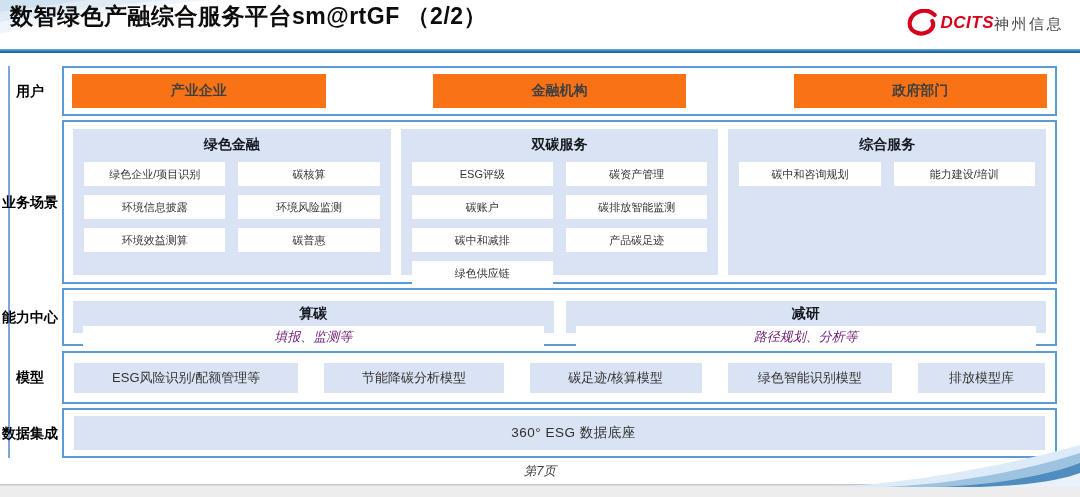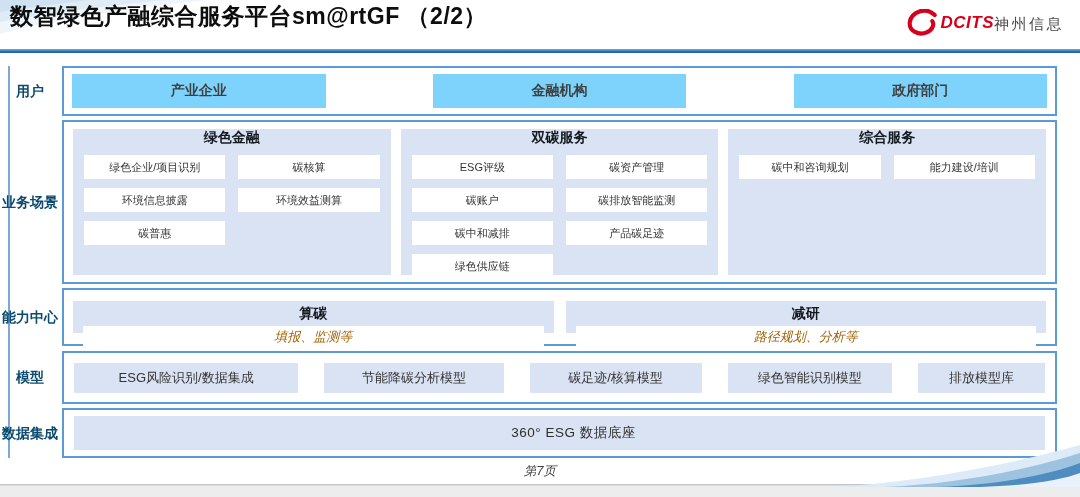--- a/index.html
+++ b/index.html
@@ -16,53 +16,53 @@
   .logo-brand { font-size: 17px; font-weight: bold; font-style: italic; color: #d6001c; letter-spacing: .5px; }
   .logo-sub { font-size: 15px; color: #4a4a4a; letter-spacing: 2.5px; margin-top: 2px; }
   .title-rule { position: absolute; top: 49px; left: 0; right: 0; height: 4px; z-index: 1;
     background: linear-gradient(180deg, #7ab1dd 0%, #2e75b6 55%, #1d5e97 100%); }
 
   
   .left-rule { position: absolute; left: 8px; top: 66px; width: 2px; height: 392px; background: #7da7d9; }
   .row { position: absolute; left: 0; right: 0; }
   .row-label { position: absolute; left: 2px; top: 0; bottom: 0; width: 56px;
     display: flex; align-items: center; justify-content: center; text-align: center;
-    font-size: 14px; font-weight: bold; color: #0c4a6e; line-height: 1.3; }
+    font-size: 14px; font-weight: bold; color: #000000; line-height: 1.3; }
   .row-box { position: absolute; left: 62px; right: 23px; top: 0; bottom: 0;
     background: #fff; border: 2px solid #5b9bd5; }
 
   #row-users { top: 66px; height: 50px; }
   #row-scenarios { top: 120px; height: 164px; }
   #row-capabilities { top: 288px; height: 58px; }
   #row-models { top: 351px; height: 53px; }
   #row-dataset { top: 408px; height: 50px; }
 
   
   .users-inner { display: flex; align-items: center; justify-content: space-between;
     height: 100%; padding: 0 8px; }
-  .user-btn { width: 26%; height: 34px; background: #7dd3fc;
+  .user-btn { width: 26%; height: 34px; background: #f97316;
     display: flex; align-items: center; justify-content: center;
     font-size: 14px; font-weight: bold; color: #3f3f3f; }
 
   
   .scenarios-inner { display: flex; gap: 10px; height: 100%; padding: 7px 9px; }
-  .scol { flex: 1; background: #dae3f3; }
+  .scol { flex: 1; background: #dae3f3; padding-top: 7px; }
   .scol-title { text-align: center; font-size: 14px; font-weight: bold; color: #14181f; }
   .sgrid { display: grid; grid-template-columns: 1fr 1fr; column-gap: 13px; row-gap: 9px;
     margin: 8px 11px 0; }
   .sitem { background: #fff; height: 24px; display: flex; align-items: center; justify-content: center;
     font-size: 11px; color: #333; white-space: nowrap; }
 
   
   .caps-inner { display: flex; gap: 12px; height: 100%; padding: 11px 9px; }
   .cap { flex: 1; background: #dae3f3; padding: 4px 10px 0; }
   .cap-title { text-align: center; font-size: 14px; font-weight: bold; color: #14181f; }
   .cap-desc { background: #fff; margin-top: 3px; height: 22px;
     display: flex; align-items: center; justify-content: center;
-    font-size: 13px; font-style: italic; color: #a16207; }
+    font-size: 13px; font-style: italic; color: #701a75; }
 
   
   .models-inner { display: flex; align-items: center; gap: 26px; height: 100%; padding: 0 10px; }
   .model { height: 30px; background: #dae3f3; display: flex; align-items: center; justify-content: center;
     font-size: 13px; color: #333; white-space: nowrap; }
   .m1 { flex: 1.5; } .m2 { flex: 1.2; } .m3 { flex: 1.15; } .m4 { flex: 1.1; } .m5 { flex: .85; }
 
   
   .dataset-inner { height: 100%; padding: 6px 10px; }
   .dataset-box { height: 100%; background: #dae3f3; display: flex; align-items: center; justify-content: center;
@@ -118,20 +118,21 @@
     <div class="row-label">业务场景</div>
     <div class="row-box">
       <div class="scenarios-inner">
 
         <div class="scol">
           <div class="scol-title">绿色金融</div>
           <div class="sgrid">
             <div class="sitem">绿色企业/项目识别</div>
             <div class="sitem">碳核算</div>
             <div class="sitem">环境信息披露</div>
+            <div class="sitem">环境风险监测</div>
             <div class="sitem">环境效益测算</div>
             <div class="sitem">碳普惠</div>
           </div>
         </div>
 
         <div class="scol">
           <div class="scol-title">双碳服务</div>
           <div class="sgrid">
             <div class="sitem">ESG评级</div>
             <div class="sitem">碳资产管理</div>
@@ -168,21 +169,21 @@
           <div class="cap-desc">路径规划、分析等</div>
         </div>
       </div>
     </div>
   </section>
 
   <section class="row" id="row-models">
     <div class="row-label">模型</div>
     <div class="row-box">
       <div class="models-inner">
-        <div class="model m1">ESG风险识别/数据集成</div>
+        <div class="model m1">ESG风险识别/配额管理等</div>
         <div class="model m2">节能降碳分析模型</div>
         <div class="model m3">碳足迹/核算模型</div>
         <div class="model m4">绿色智能识别模型</div>
         <div class="model m5">排放模型库</div>
       </div>
     </div>
   </section>
 
   <section class="row" id="row-dataset">
     <div class="row-label">数据集成</div>

